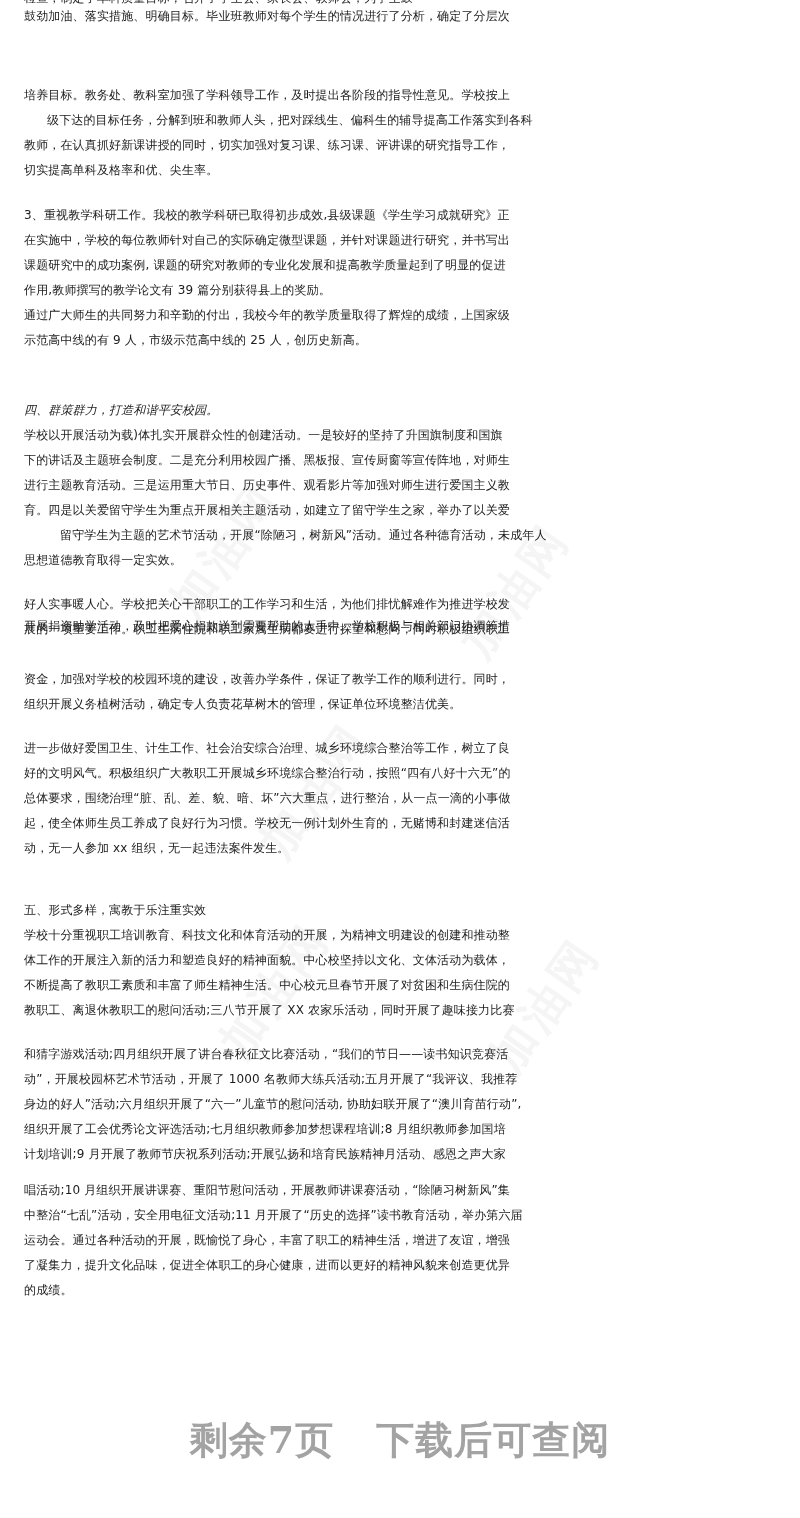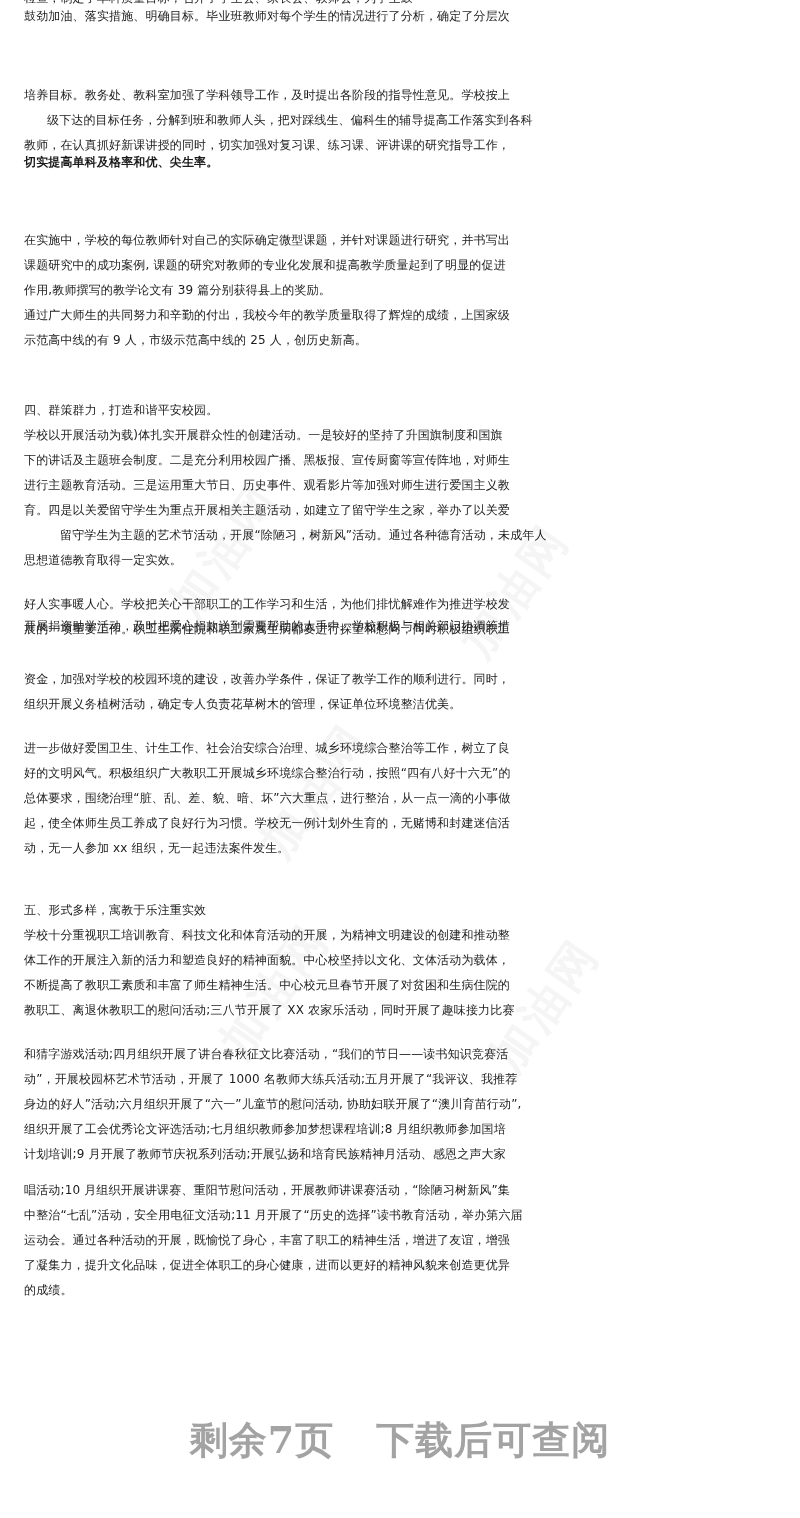--- a/index.html
+++ b/index.html
@@ -74,29 +74,30 @@
   <div class="watermark" style="left:240px; top:760px;">加油网</div>
   <div class="watermark" style="left:200px; top:960px;">加油网</div>
   <div class="watermark" style="left:470px; top:975px;">加油网</div>
 
   <div class="line cut-top">检查，制定了单科质量目标，召开了学生会、家长会、教师会，为学生鼓</div>
   <div class="line" style="top:4px;">鼓劲加油、落实措施、明确目标。毕业班教师对每个学生的情况进行了分析，确定了分层次</div>
 
   <div class="line" style="top:83px;">培养目标。教务处、教科室加强了学科领导工作，及时提出各阶段的指导性意见。学校按上</div>
   <div class="line" style="top:108px;margin-left:23px;">级下达的目标任务，分解到班和教师人头，把对踩线生、偏科生的辅导提高工作落实到各科</div>
   <div class="line" style="top:133px;">教师，在认真抓好新课讲授的同时，切实加强对复习课、练习课、评讲课的研究指导工作，</div>
-  <div class="line" style="top:150px;font-weight:bold;">切实提高单科及格率和优、尖生率。</div>
+  <div class="line" style="top:158px;">切实提高单科及格率和优、尖生率。</div>
 
+  <div class="line" style="top:203px;">3、重视教学科研工作。我校的教学科研已取得初步成效,县级课题《学生学习成就研究》正</div>
   <div class="line" style="top:228px;">在实施中，学校的每位教师针对自己的实际确定微型课题，并针对课题进行研究，并书写出</div>
   <div class="line" style="top:253px;">课题研究中的成功案例, 课题的研究对教师的专业化发展和提高教学质量起到了明显的促进</div>
   <div class="line" style="top:278px;">作用,教师撰写的教学论文有 39 篇分别获得县上的奖励。</div>
   <div class="line" style="top:303px;">通过广大师生的共同努力和辛勤的付出，我校今年的教学质量取得了辉煌的成绩，上国家级</div>
   <div class="line" style="top:328px;">示范高中线的有 9 人，市级示范高中线的 25 人，创历史新高。</div>
 
-  <div class="line" style="top:398px;">四、群策群力，打造和谐平安校园。</div>
+  <div class="line" style="top:398px;font-style:italic;">四、群策群力，打造和谐平安校园。</div>
   <div class="line" style="top:423px;">学校以开展活动为载)体扎实开展群众性的创建活动。一是较好的坚持了升国旗制度和国旗</div>
   <div class="line" style="top:448px;">下的讲话及主题班会制度。二是充分利用校园广播、黑板报、宣传厨窗等宣传阵地，对师生</div>
   <div class="line" style="top:473px;">进行主题教育活动。三是运用重大节日、历史事件、观看影片等加强对师生进行爱国主义教</div>
   <div class="line" style="top:498px;">育。四是以关爱留守学生为重点开展相关主题活动，如建立了留守学生之家，举办了以关爱</div>
   <div class="line" style="top:523px;margin-left:36px;">留守学生为主题的艺术节活动，开展“除陋习，树新风”活动。通过各种德育活动，未成年人</div>
   <div class="line" style="top:592px;">好人实事暖人心。学校把关心干部职工的工作学习和生活，为他们排忧解难作为推进学校发</div>
 
   <div class="line" style="top:548px;">思想道德教育取得一定实效。</div>
   <div class="line" style="top:617px;">展的一项重要工作。职工生病住院和职工家属生病都要进行探望和慰问，同时积极组织职工</div>
   <div class="line" style="top:614px;">开展捐资助学活动，及时把爱心捐款送到需要帮助的人手中。学校积极与相关部门协调筹措</div>

